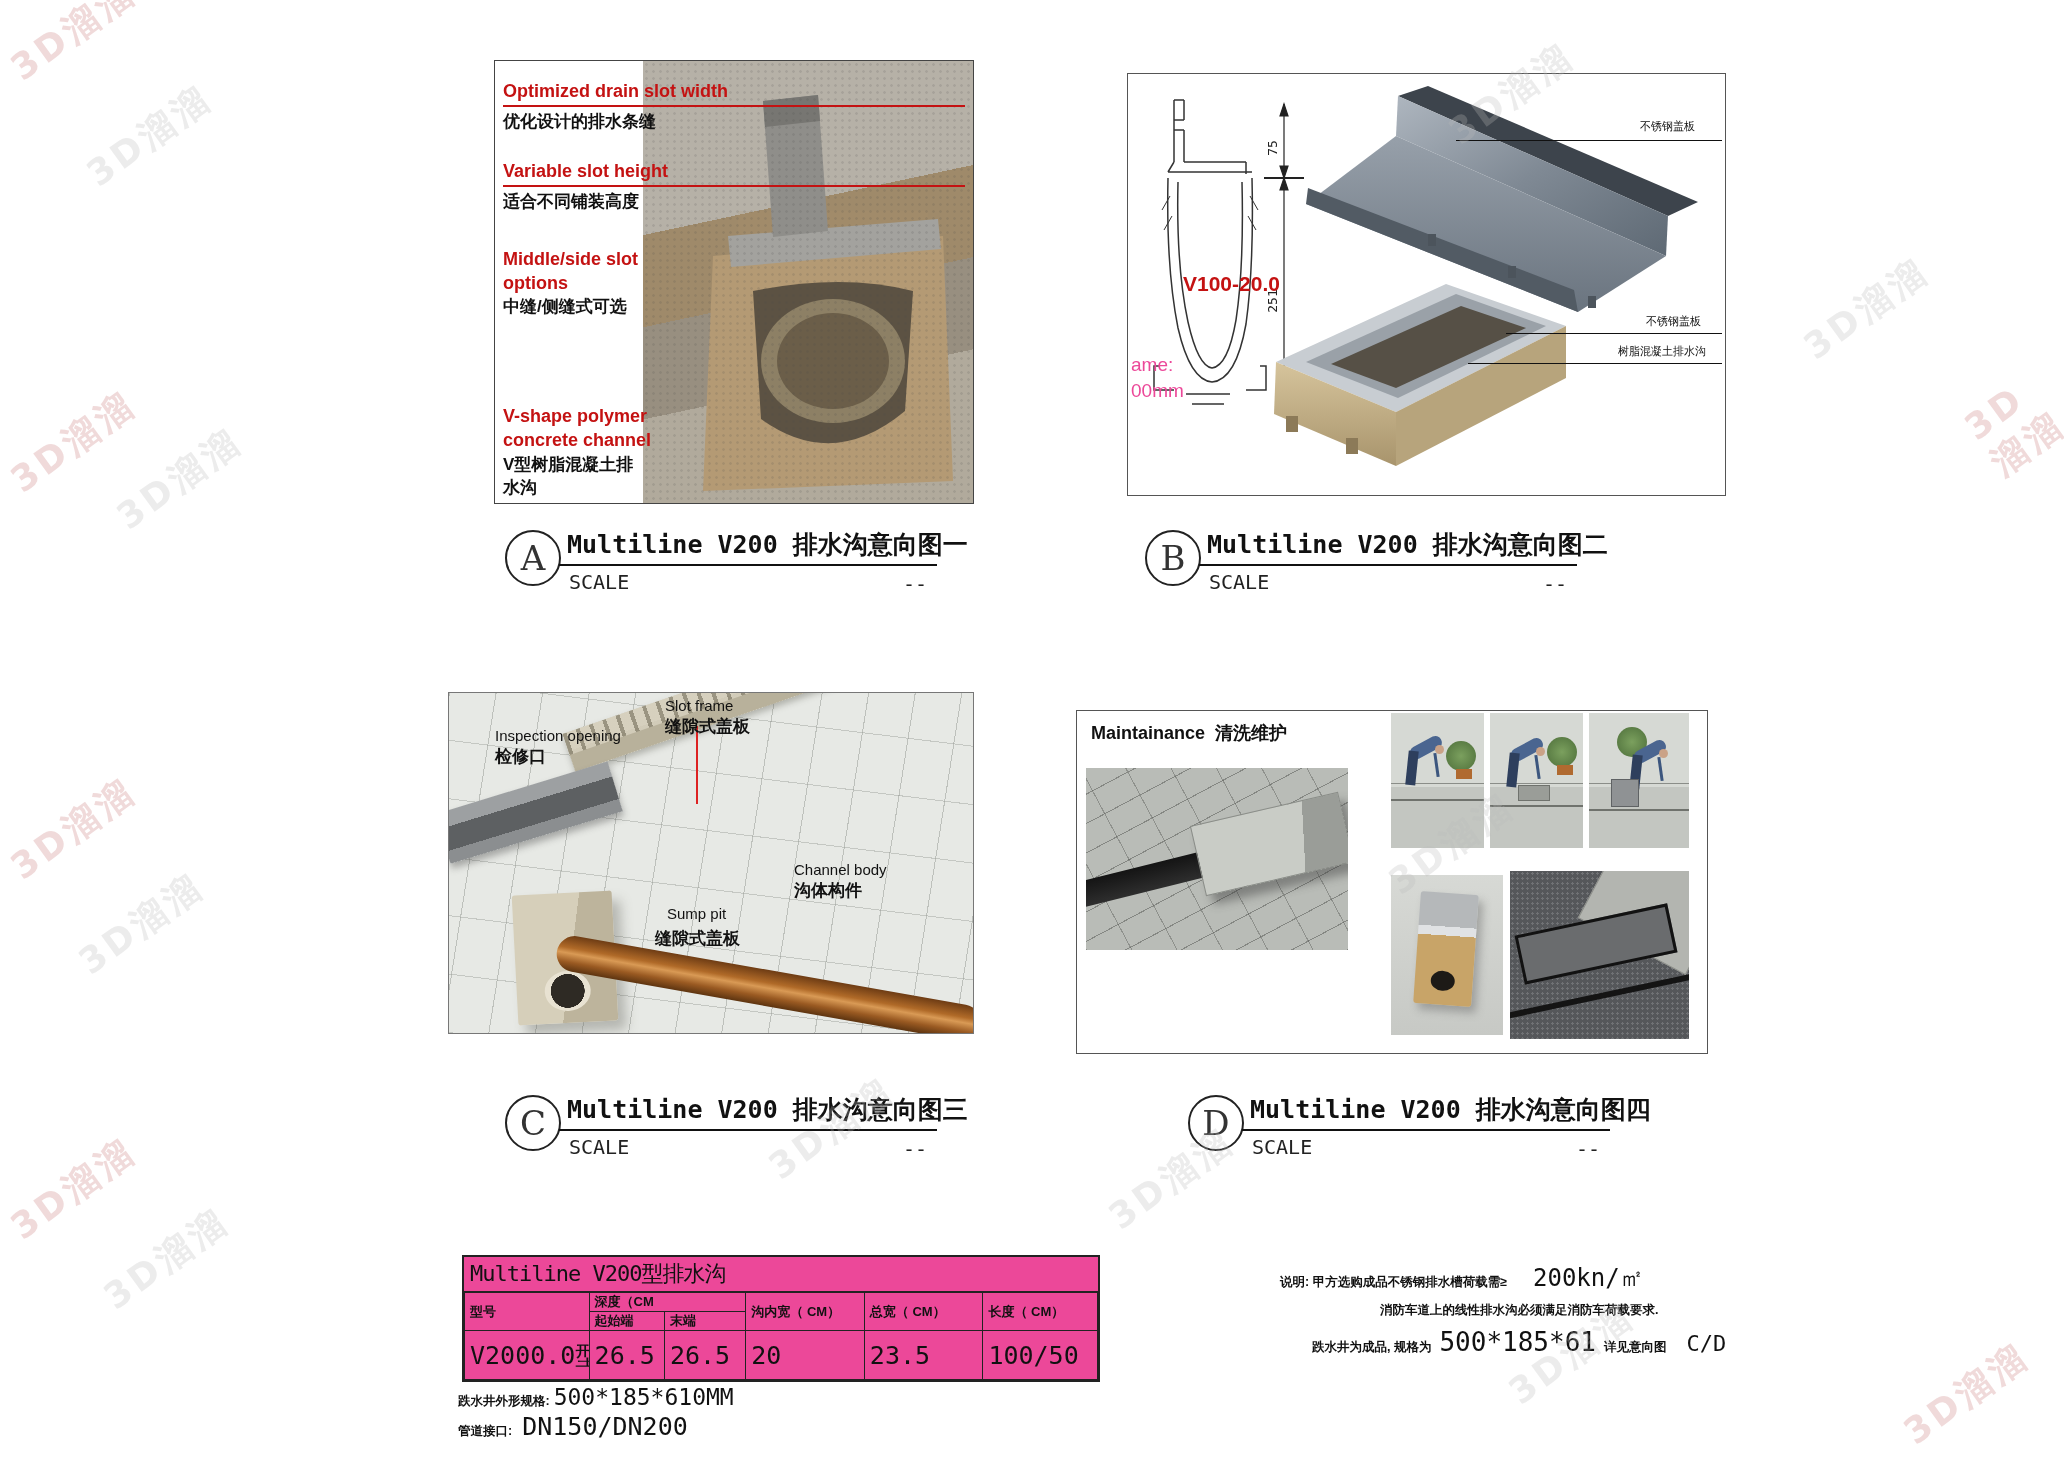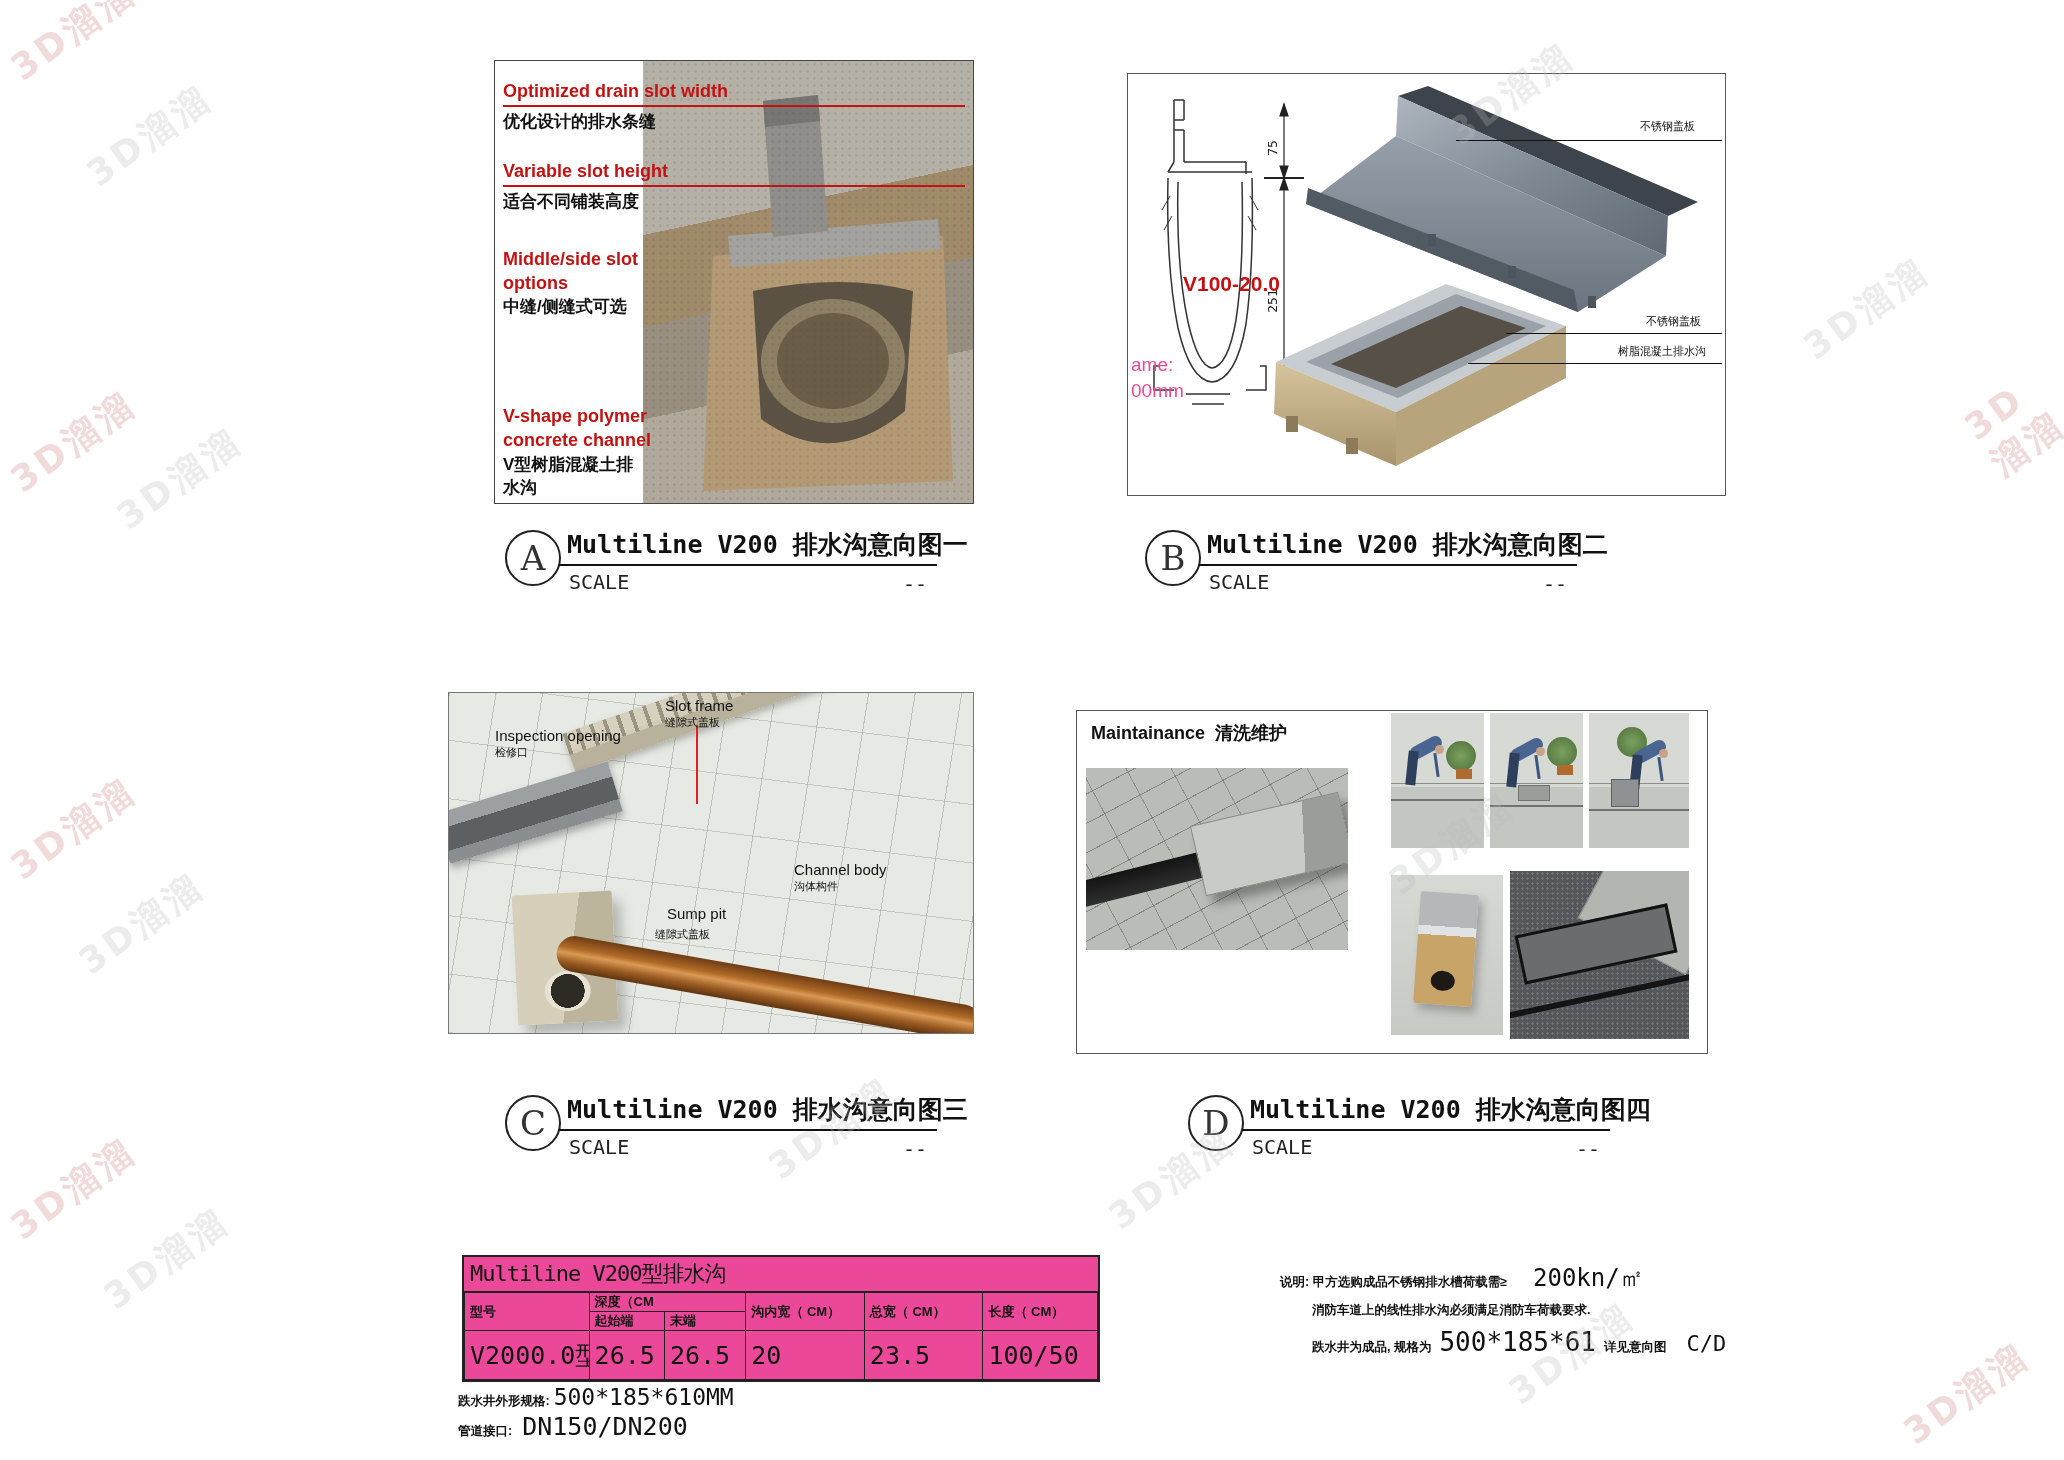--- a/index.html
+++ b/index.html
@@ -36,21 +36,21 @@
   .pb-model{position:absolute;left:55px;top:198px;color:#c41212;font-weight:bold;font-size:21px;}
   .pb-clip{position:absolute;left:3px;top:278px;font-size:19px;color:#ec4899;line-height:26px;}
   .pb-leader{position:absolute;height:1px;background:#111;}
   .pb-lab{position:absolute;font-size:11px;color:#111;white-space:nowrap;transform:scaleY(1.05);}
   
   #panelC{left:448px;top:692px;width:524px;height:340px;border:1px solid #777;overflow:hidden;
      background-color:#e7e9e5;
      background-image:repeating-linear-gradient(99deg,rgba(148,152,146,.5) 0 1px,transparent 1px 46px),
                       repeating-linear-gradient(7deg,rgba(148,152,146,.42) 0 1px,transparent 1px 58px);}
   .pc-lab-en{position:absolute;font-size:15px;color:#111;white-space:nowrap;z-index:6;}
-  .pc-lab-zh{position:absolute;font-size:11px;font-weight:normal;color:#111;white-space:nowrap;z-index:6;}
+  .pc-lab-zh{position:absolute;font-size:17px;font-weight:bold;color:#111;white-space:nowrap;z-index:6;}
   .pc-strip{position:absolute;left:120px;top:40px;width:560px;height:40px;transform:rotate(-19deg);transform-origin:left center;
      background:linear-gradient(#cfc9b6 0 45%,#b8b19b 45% 100%);
      box-shadow:0 4px 6px rgba(80,80,70,.35);z-index:2;}
   .pc-teeth{position:absolute;inset:0 0 45% 0;background:repeating-linear-gradient(90deg,#8d8774 0 4px,#d8d2c0 4px 14px);opacity:.8;}
   .pc-frame{position:absolute;left:-6px;top:120px;width:180px;height:52px;transform:rotate(-17deg);transform-origin:left center;
      background:linear-gradient(#9da0a2 0 30%,#5d6062 30% 75%,#8b8e90 75%);z-index:3;box-shadow:0 5px 7px rgba(70,70,70,.4);}
   .pc-sump{position:absolute;left:66px;top:200px;width:100px;height:130px;transform:rotate(-3deg);
      background:linear-gradient(100deg,#d6cfba 0 55%,#bdb49c 55%);z-index:4;box-shadow:8px 10px 12px rgba(90,90,80,.35);border-radius:3px;}
   .pc-sump-hole{position:absolute;left:28px;top:78px;width:46px;height:40px;border-radius:50%;
      background:radial-gradient(circle at 50% 50%,#2e2a24 0 55%,#e8e2d2 56%);}
@@ -94,21 +94,21 @@
   .pd-asph-line{position:absolute;left:-10px;top:120px;width:220px;height:6px;transform:rotate(-12deg);background:#141414;}
   
   #specTable{left:462px;top:1255px;width:634px;border:2px solid #222;background:#ec4899;}
   .st-title{border-bottom:1px solid #222;height:34px;line-height:34px;padding-left:6px;
      font-family:"DejaVu Sans Mono",monospace;font-size:22px;letter-spacing:-1px;color:#111;}
   #specTable table{border-collapse:collapse;table-layout:fixed;width:100%;}
   #specTable td{border:1px solid #222;padding:0 5px;color:#111;overflow:hidden;white-space:nowrap;}
   .st-h{font-size:13px;font-weight:bold;height:16px;}
   .st-d{font-family:"DejaVu Sans Mono",monospace;font-size:25px;height:48px;}
   
-  .note-sm{font-size:12.5px;font-weight:bold;color:#111;white-space:nowrap;}
+  .note-sm{font-size:12.5px;font-weight:bold;color:#111;white-space:nowrap;text-align:center;}
   .note-lg{font-family:"DejaVu Sans Mono",monospace;font-size:24px;color:#111;white-space:nowrap;}
   svg{display:block;}
 </style>
 </head>
 <body>
 
 <div id="sheet">
 
   <span class="wm pink" style="left:2px;top:6px">3D溜溜</span>
   <span class="wm gray" style="left:78px;top:112px">3D溜溜</span>

